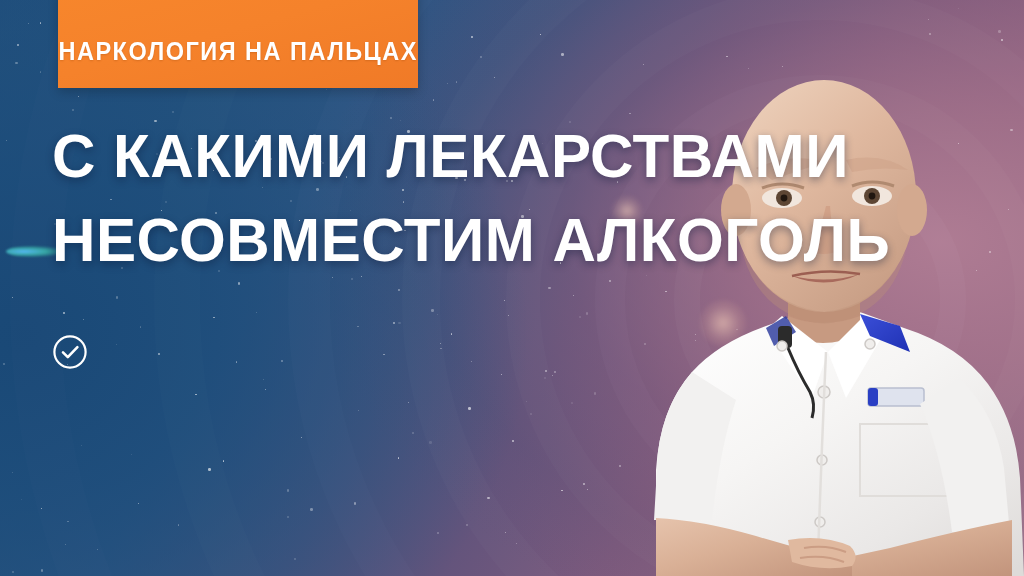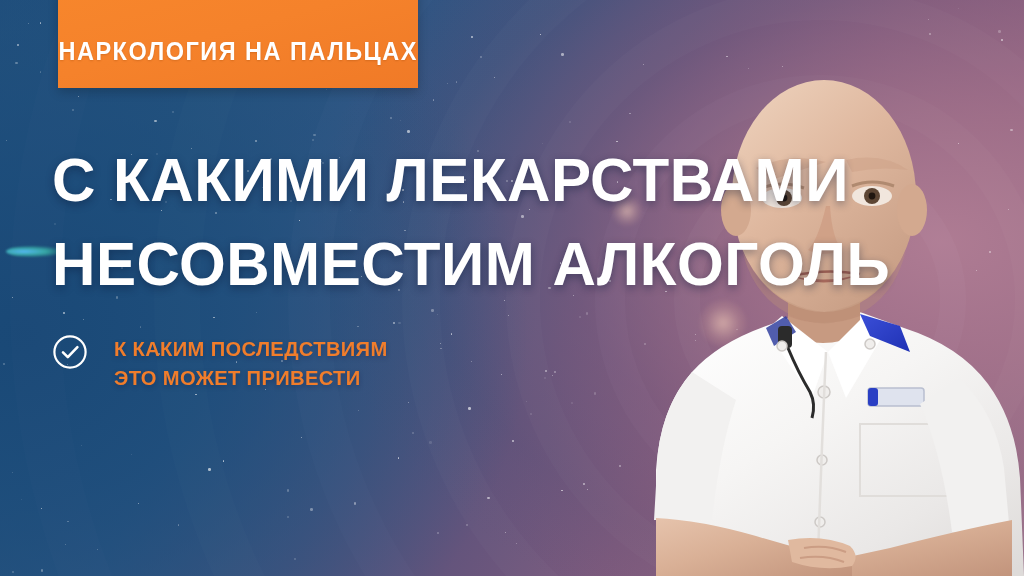--- a/index.html
+++ b/index.html
@@ -132,21 +132,21 @@
     letter-spacing: 1.6px;
     transform: scaleX(0.94);
     white-space: nowrap;
     text-shadow: 0 1px 2px rgba(120,50,0,0.22);
   }
 
   
   .headline {
     position: absolute;
     left: 52px;
-    top: 138px;
+    top: 114px;
     width: 700px;
   }
   .headline-line {
     color: #ffffff;
     font-size: 62px;
     line-height: 84px;
     font-weight: bold;
     letter-spacing: 0.5px;
     white-space: nowrap;
     transform: scaleX(0.97);
@@ -521,21 +521,17 @@
   </div>
 
   <div class="bullets">
 
 
     <div class="bullet">
       <svg class="check-icon" viewBox="0 0 36 36">
         <circle cx="18" cy="18" r="15.6" fill="none" stroke="#ffffff" stroke-width="2.2"></circle>
         <path d="M 11 18.4 L 15.8 23.2 L 25.4 13.2" fill="none" stroke="#ffffff" stroke-width="2.6" stroke-linecap="round" stroke-linejoin="round"></path>
       </svg>
-      <div class="bullet-body">
-        <div class="bullet-line">К КАКИМ ПОСЛЕДСТВИЯМ</div>
-        <div class="bullet-line">ЭТО МОЖЕТ ПРИВЕСТИ</div>
-      </div>
     </div>
 
   </div>
 
 </div>
 
 </body></html>

